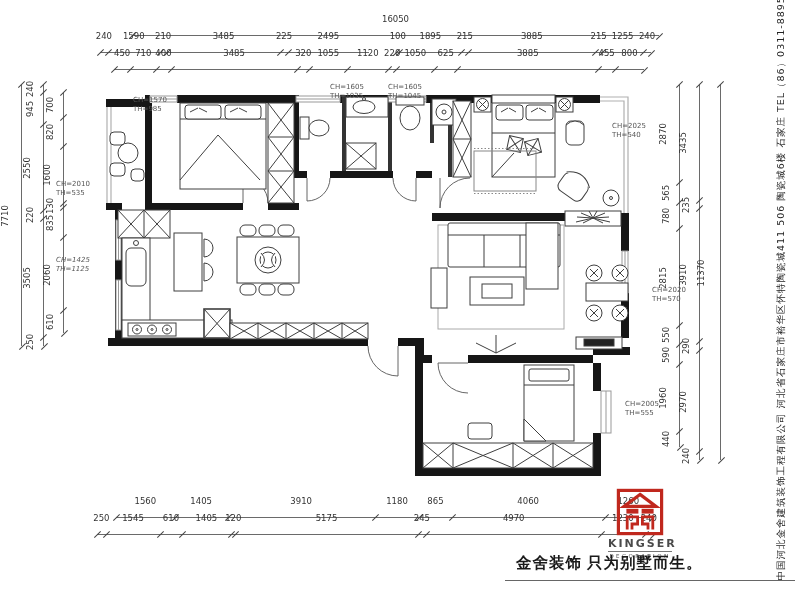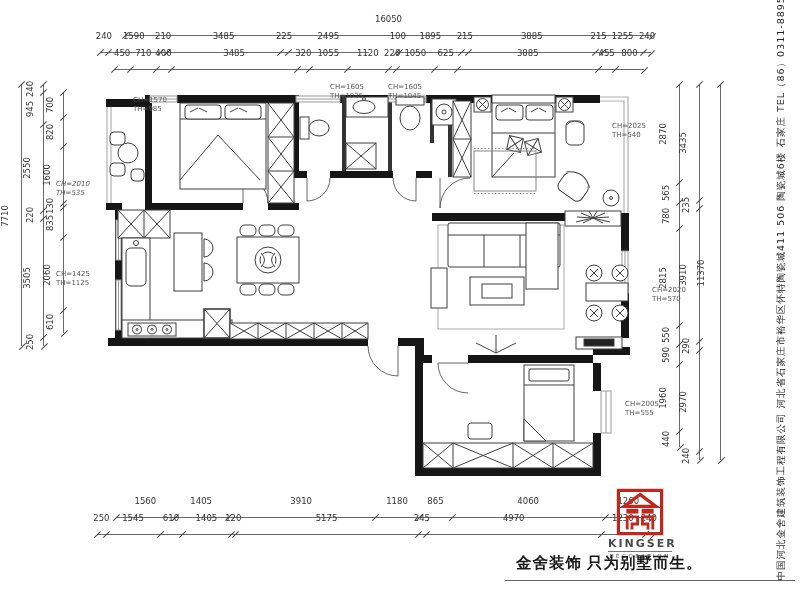--- a/index.html
+++ b/index.html
@@ -258,21 +258,21 @@
       <path d="M424,334 L446,356 M424,334 L424,356 L446,356"></path>
       <rect x="368" y="338" width="24" height="16" rx="3"></rect>
       <rect x="323" y="358" width="170" height="25"></rect>
       <line x1="353" y1="358" x2="353" y2="383"></line>
         <line x1="413" y1="358" x2="413" y2="383"></line>
         <line x1="453" y1="358" x2="453" y2="383"></line>
       <path d="M323,358 L353,383 M353,358 L323,383 M353,358 L413,383 M413,358 L353,383 M413,358 L453,383 M453,358 L413,383 M453,358 L493,383 M493,358 L453,383"></path>
     </g>
   </svg>
 
-  <div class="dim-row" style="left:125px;top:24px;width:527px;">
+  <div class="dim-row" style="left:132px;top:24px;width:527px;">
     <div class="seg" style="flex-grow:1">
         <span class="num">16050</span>
       </div>
   </div>
   <div class="dim-row" style="left:100px;top:41px;width:551px;">
 
   <div class="seg" style="flex-grow: 240;">
         <span class="num">240</span>
       </div>
       <div class="seg" style="flex-grow: 1590;">
@@ -533,26 +533,26 @@
       <div class="winlabel" style="left: 388px; top: 83px;">
         <div>CH=1605</div>
         <div>TH=1045</div>
       </div>
 
       <div class="winlabel" style="left: 612px; top: 122px;">
         <div>CH=2025</div>
         <div>TH=540</div>
       </div>
 
-      <div class="winlabel" style="left: 56px; top: 180px; font-style: italic;">
+      <div class="winlabel" style="left: 56px; top: 180px;">
         <div>CH=2010</div>
         <div>TH=535</div>
       </div>
 
-      <div class="winlabel" style="left: 56px; top: 270px;">
+      <div class="winlabel" style="left: 56px; top: 256px; font-style: italic;">
         <div>CH=1425</div>
         <div>TH=1125</div>
       </div>
 
       <div class="winlabel" style="left: 652px; top: 286px;">
         <div>CH=2020</div>
         <div>TH=570</div>
       </div>
 
       <div class="winlabel" style="left: 625px; top: 400px;">

